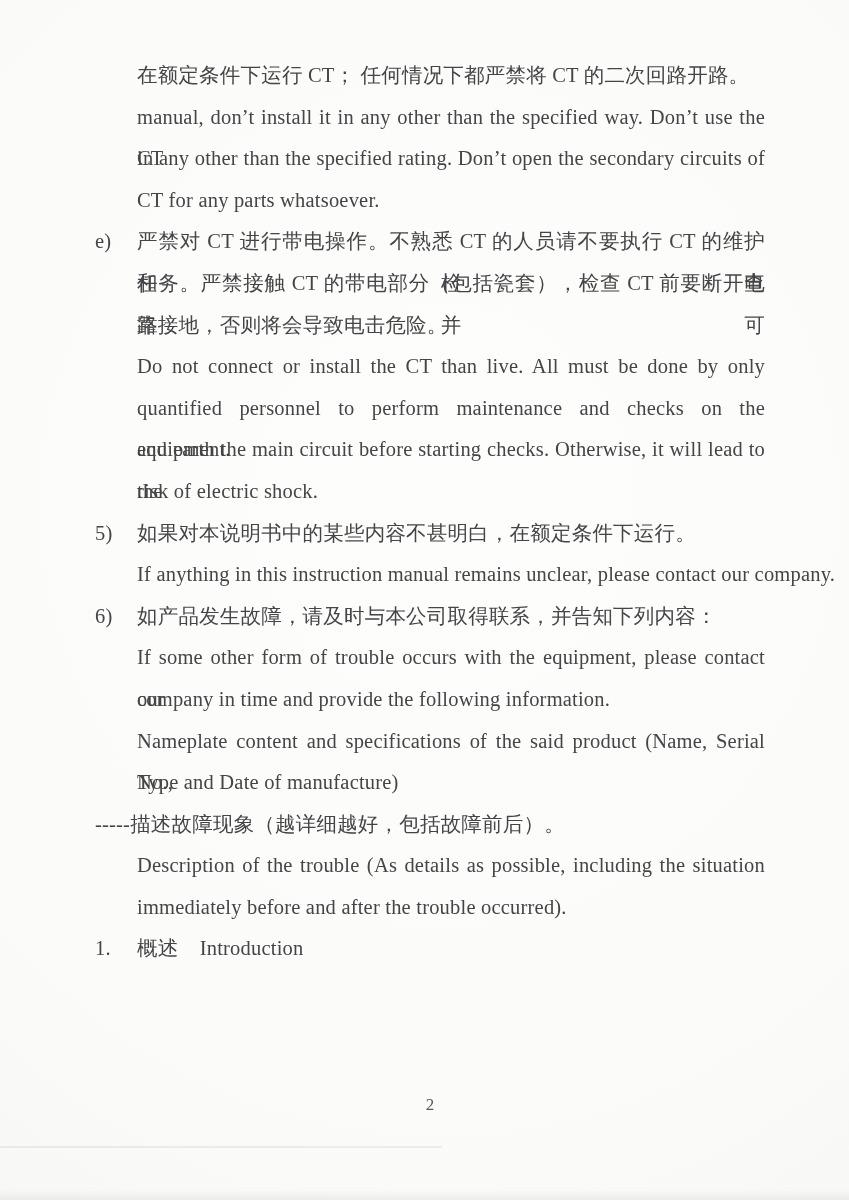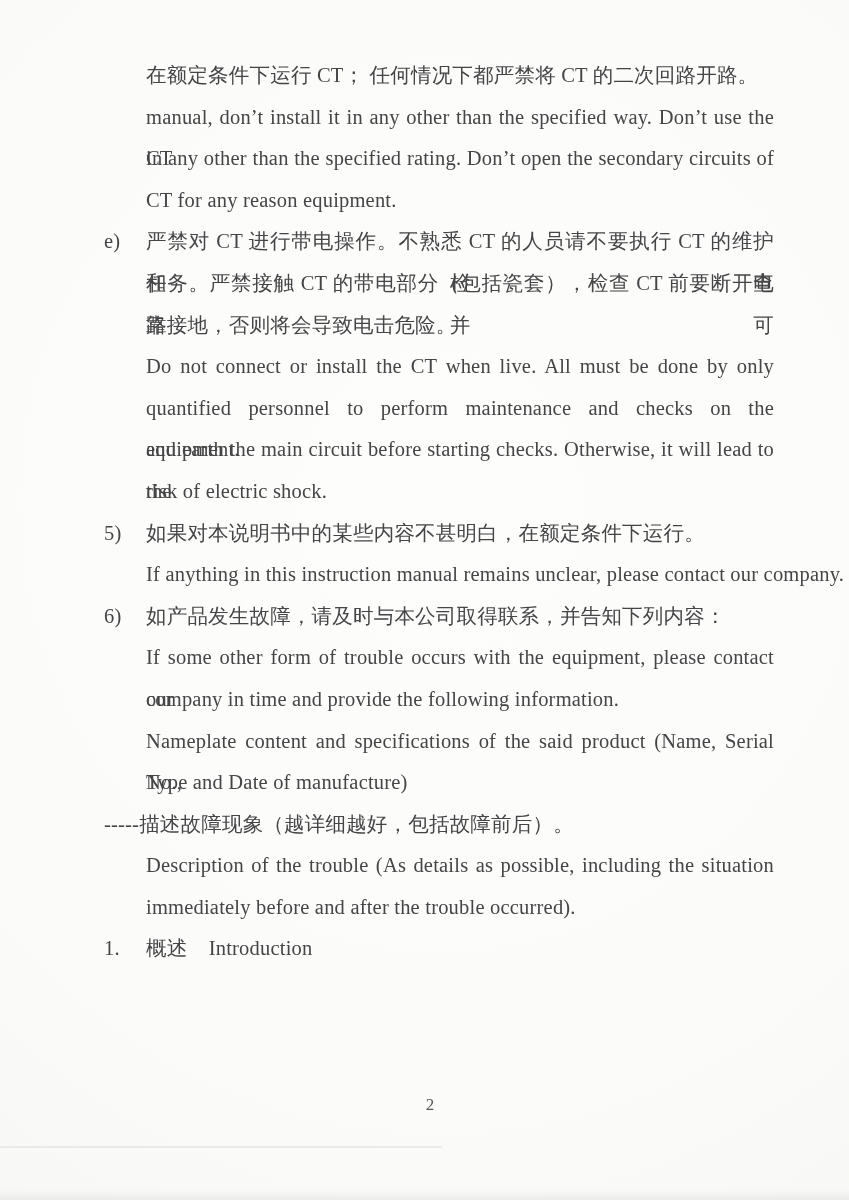--- a/index.html
+++ b/index.html
@@ -19,21 +19,21 @@
   
   .artifact-line {
     position:absolute; top:1146px; left:0; width:442px; height:2px;
     background:rgba(150,150,150,0.14);
   }
   .artifact-shadow {
     position:absolute; bottom:0; left:0; width:100%; height:10px;
     background:linear-gradient(to bottom, rgba(0,0,0,0) 0%, rgba(120,120,120,0.10) 100%);
   }
   .doc {
-    position:absolute; left:146px; top:55px; width:628px;
+    position:absolute; left:137px; top:55px; width:628px;
   }
   .line {
     position:relative;
     height:41.6px;
     line-height:41.6px;
     font-size:20.5px;
     letter-spacing:0.2px;
   }
   .line.justify { text-align:justify; text-align-last:justify; }
   .line.plain { white-space:pre; }
@@ -48,25 +48,25 @@
 <body>
 
 <div class="sheet"></div>
 <div class="artifact-line"></div>
 <div class="artifact-shadow"></div>
 
 <div class="doc">
     <div class="line plain"><span>在额定条件下运行 CT； 任何情况下都严禁将 CT 的二次回路开路。</span></div>
     <div class="line justify"><span>manual, don’t install it in any other than the specified way. Don’t use the CT</span></div>
     <div class="line justify"><span>in any other than the specified rating. Don’t open the secondary circuits of</span></div>
-    <div class="line plain"><span>CT for any reason equipment.</span></div>
+    <div class="line plain"><span>CT for any parts whatsoever.</span></div>
     <div class="line justify"><span class="marker">e)</span><span>严禁对 CT 进行带电操作。不熟悉 CT 的人员请不要执行 CT 的维护和检查</span></div>
     <div class="line justify"><span>任务。严禁接触 CT 的带电部分（包括瓷套），检查 CT 前要断开电路并可</span></div>
     <div class="line plain"><span>靠接地，否则将会导致电击危险。</span></div>
-    <div class="line justify"><span>Do not connect or install the CT when live. All must be done by only</span></div>
+    <div class="line justify"><span>Do not connect or install the CT than live. All must be done by only</span></div>
     <div class="line justify"><span>quantified personnel to perform maintenance and checks on the equipment.</span></div>
     <div class="line justify"><span>and earth the main circuit before starting checks. Otherwise, it will lead to the</span></div>
     <div class="line plain"><span>risk of electric shock.</span></div>
     <div class="line plain"><span class="marker">5)</span><span>如果对本说明书中的某些内容不甚明白，在额定条件下运行。</span></div>
     <div class="line plain"><span>If anything in this instruction manual remains unclear, please contact our company.</span></div>
     <div class="line plain"><span class="marker">6)</span><span>如产品发生故障，请及时与本公司取得联系，并告知下列内容：</span></div>
     <div class="line justify"><span>If some other form of trouble occurs with the equipment, please contact our</span></div>
     <div class="line plain"><span>company in time and provide the following information.</span></div>
     <div class="line justify"><span>Nameplate content and specifications of the said product (Name, Serial No.,</span></div>
     <div class="line plain"><span>Type and Date of manufacture)</span></div>

